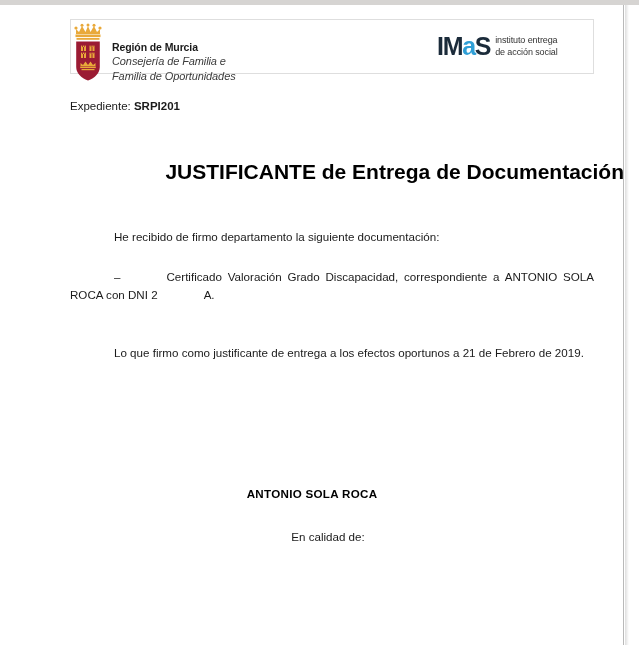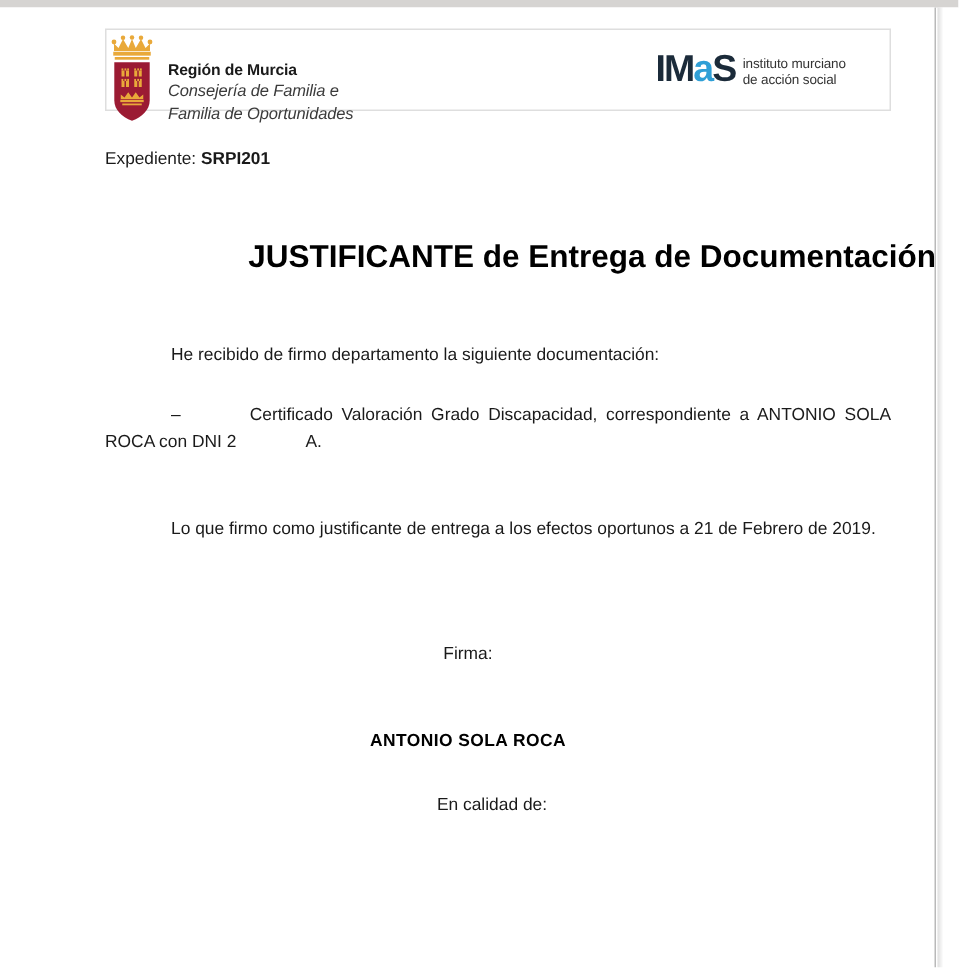--- a/index.html
+++ b/index.html
@@ -91,21 +91,21 @@
     color: #3b3b3b;
     letter-spacing: -0.1px;
     font-style: italic;
   }
 
   .imas-logo {
     position: absolute;
     top: 34px;
     left: 437px;
     display: flex;
-    align-items: flex-end;
+    align-items: center;
   }
   .imas-word {
     font-size: 25px;
     font-weight: bold;
     letter-spacing: -1.3px;
     line-height: 1;
     color: #1b2b3a;
   }
   .imas-word .imas-a { color: #2f9fd6; }
   .imas-tag {
@@ -256,35 +256,34 @@
   <div class="murcia-text">
     <div class="murcia-title">Región de Murcia</div>
     <div class="murcia-sub">Consejería de Familia e</div>
     <div class="murcia-sub">Familia de Oportunidades</div>
   </div>
 </div>
 
 <div class="imas-logo">
   <div class="imas-word"><span>IM</span><span class="imas-a">a</span><span>S</span></div>
   <div class="imas-tag">
-    <div>instituto murciano</div>
+    <div>instituto entrega</div>
     <div>de acción social</div>
   </div>
 </div>
 
 <div class="doc-body">
 
   <div class="expediente"><span>Expediente:</span>
     <b>SRPI201</b></div>
 
   <div class="doc-title">JUSTIFICANTE de Entrega de Documentación</div>
 
   <div class="para para-recibido">He recibido de firmo departamento la siguiente documentación:</div>
 
   <div class="para para-cert"><span class="dash">–</span><span class="gap"></span><b>Certificado Valoración Grado Discapacidad</b><span>, correspondiente a </span><b>ANTONIO SOLA ROCA</b><span> con DNI </span><b>2</b><span class="gap"></span><b>A.</b></div>
 
   <div class="para para-firmo"><span>Lo que firmo como justificante de entrega a los efectos oportunos a </span><b>21 de Febrero de 2019</b><span>.</span></div>
 
-  <div class="firma-label">Firma:</div>
   <div class="firma-name">ANTONIO SOLA ROCA</div>
   <div class="firma-calidad">En calidad de:</div>
 
 </div>
 
 </body></html>

